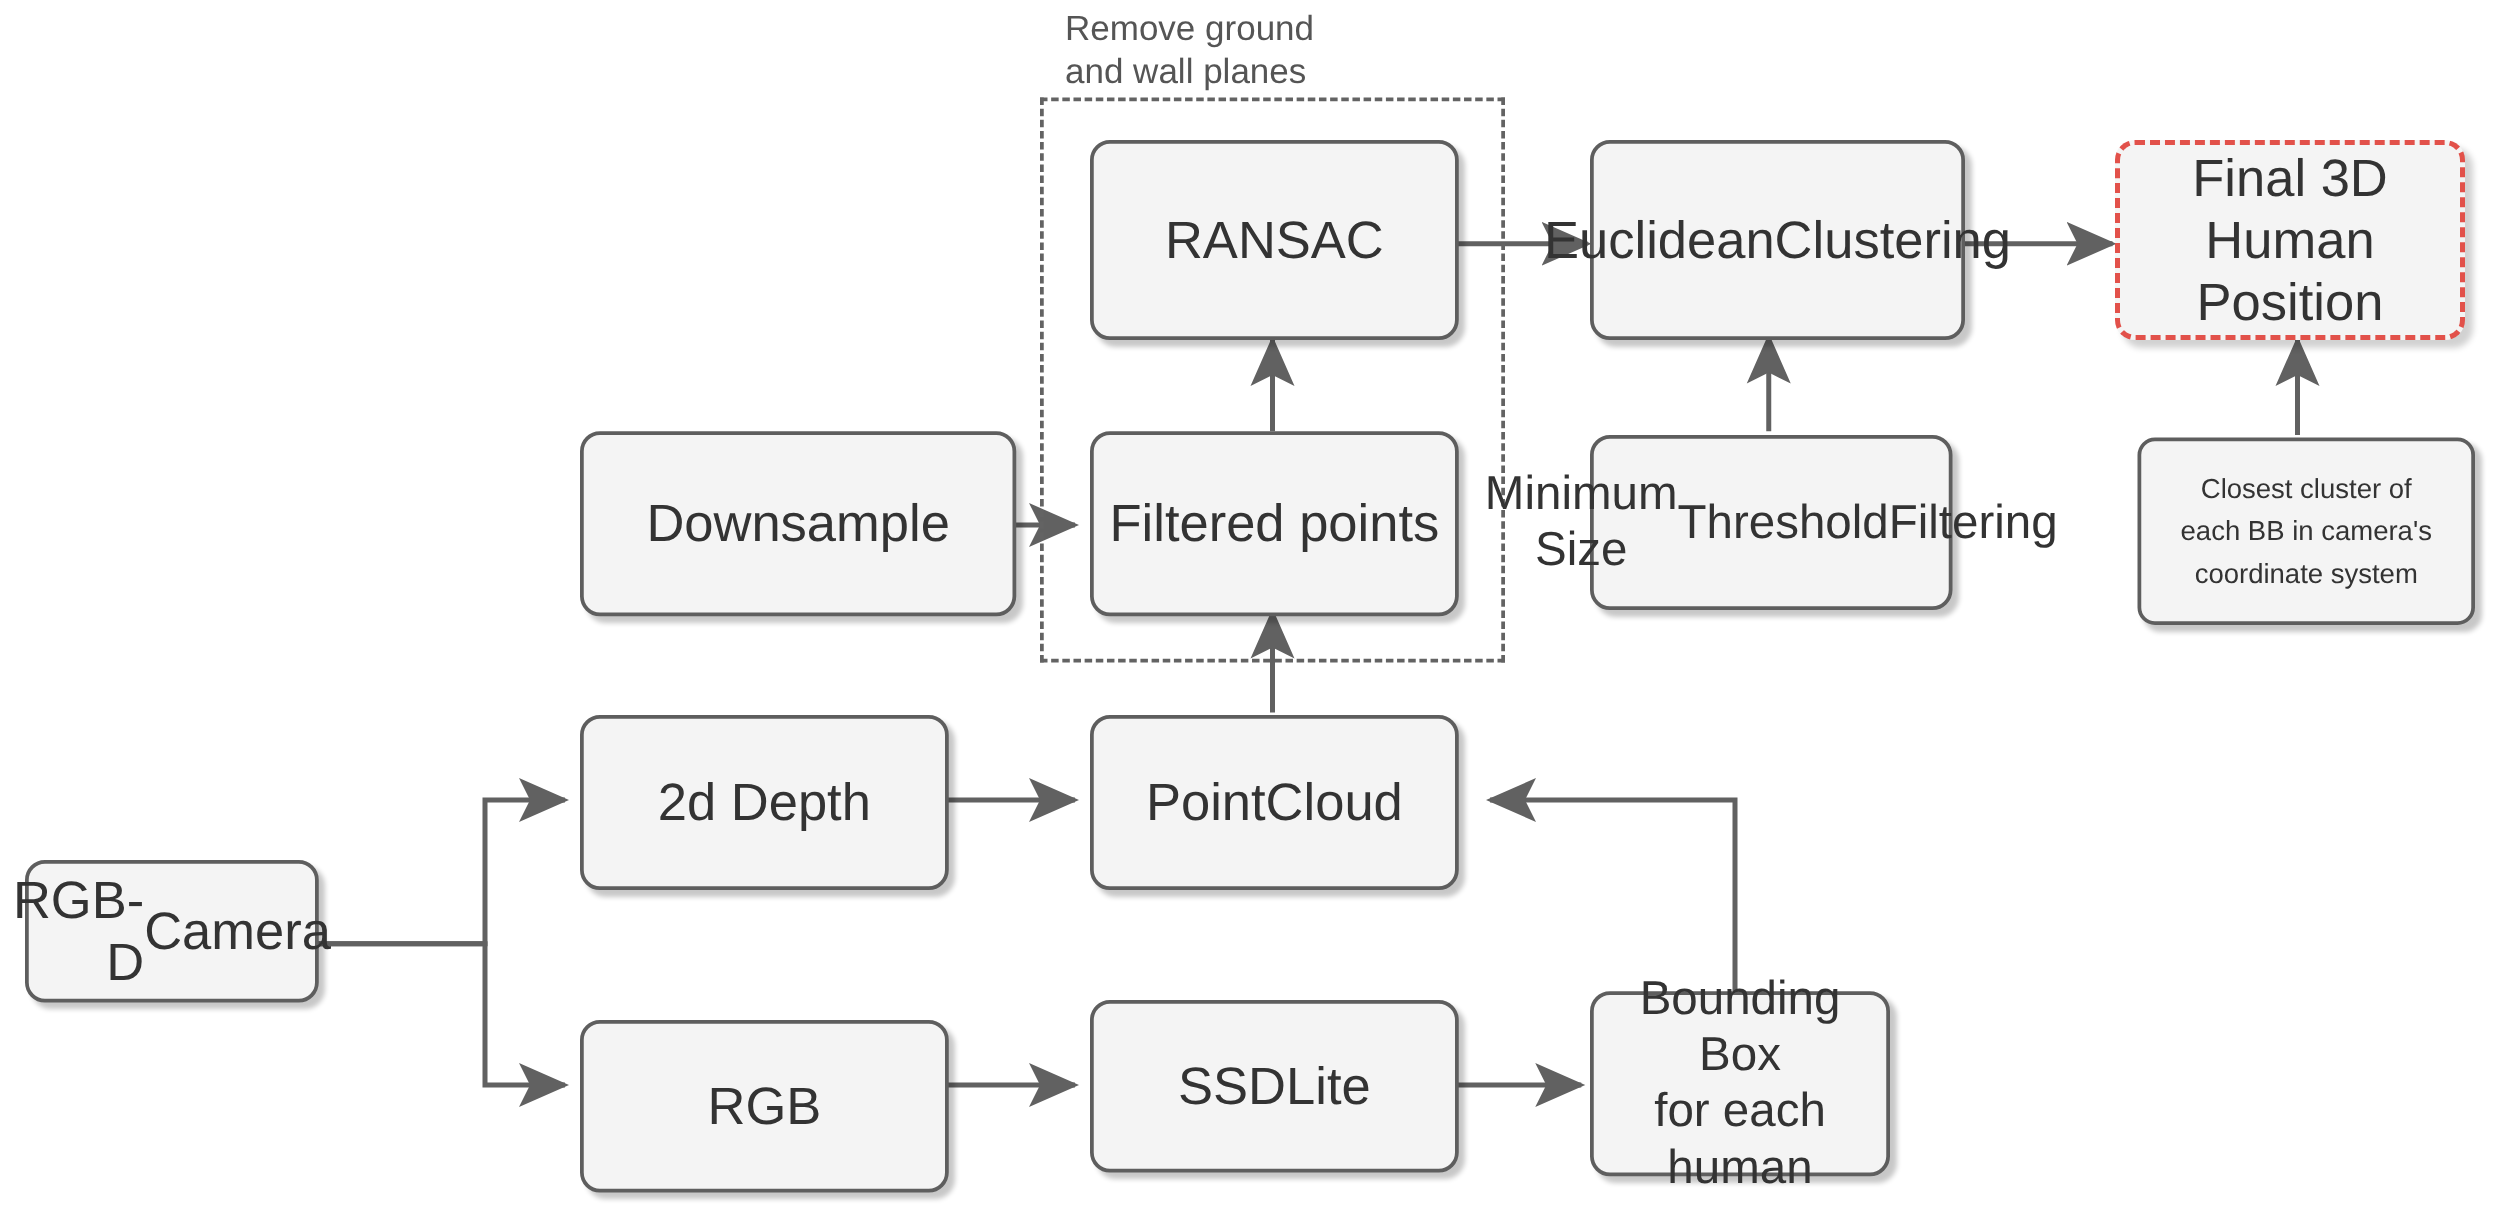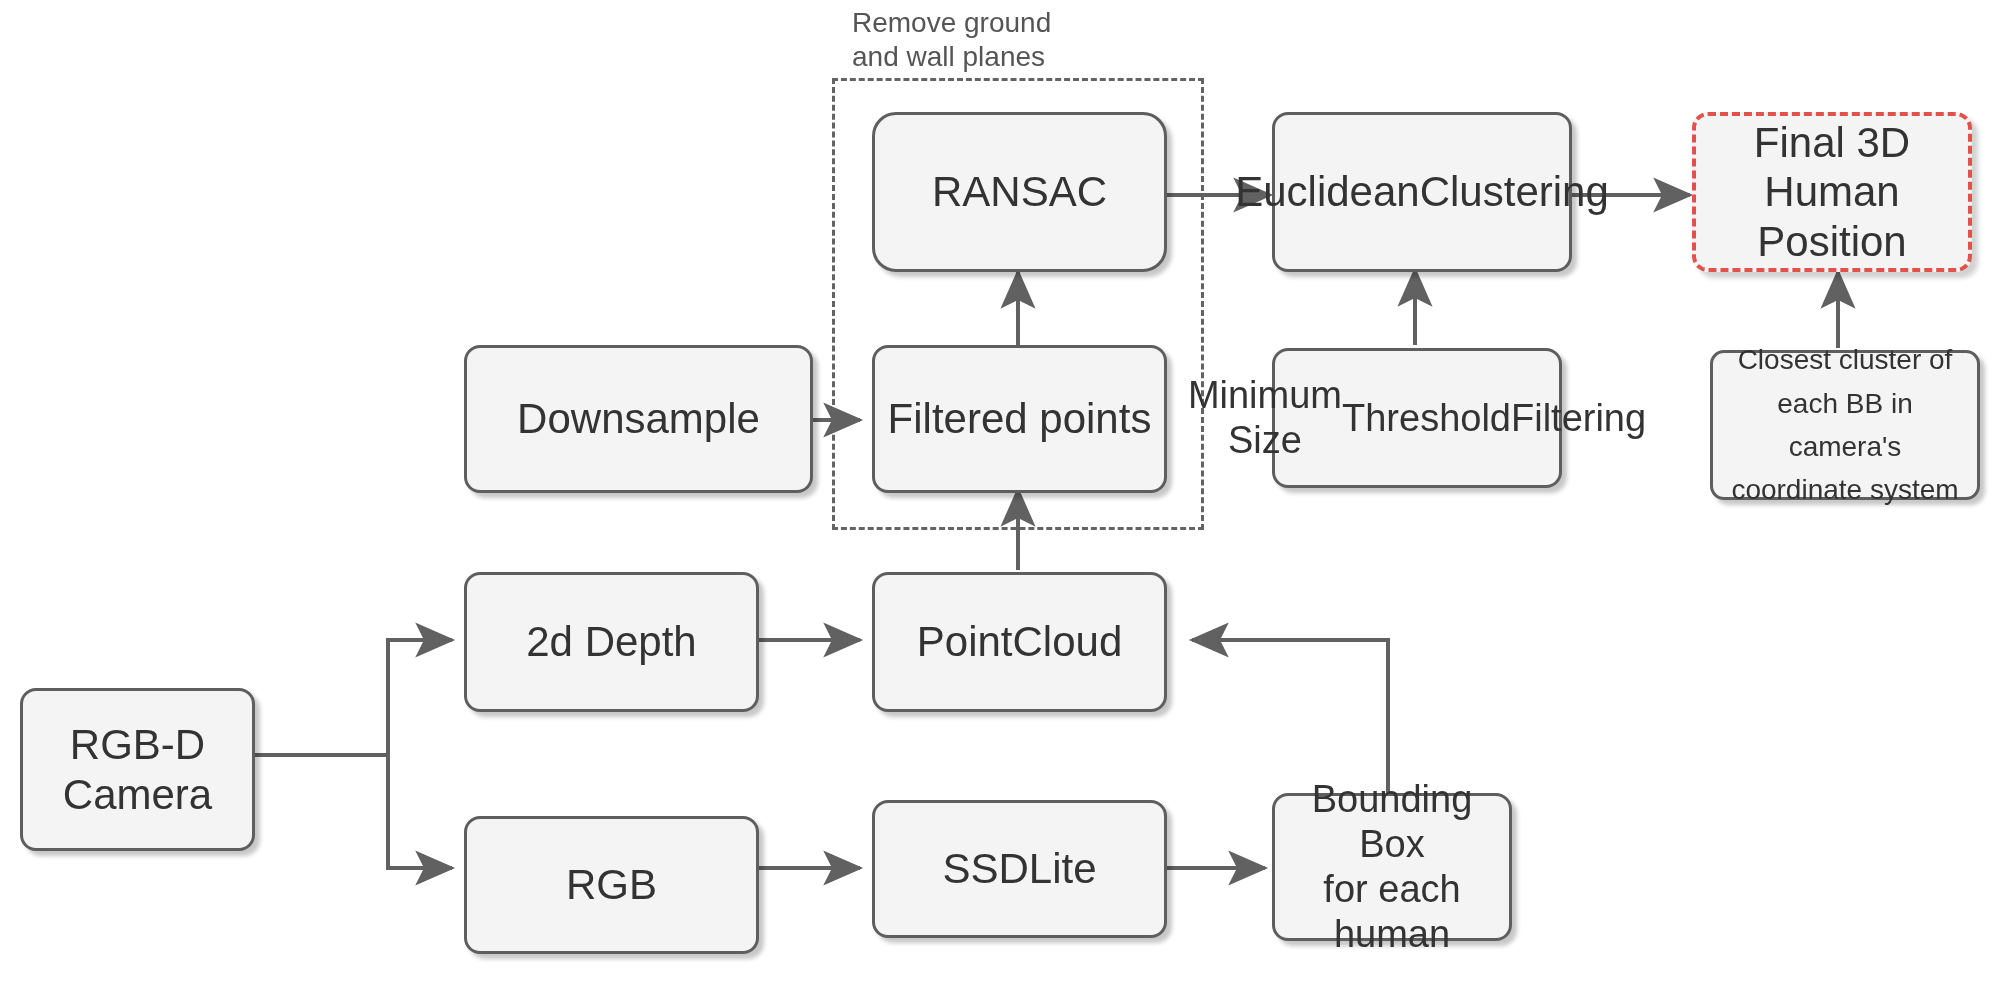--- a/index.html
+++ b/index.html
@@ -55,21 +55,21 @@
   .group-label {
     position: absolute;
     text-align: left;
     color: #555555;
     line-height: 1.22;
     z-index: 2;
   }
   .fs-42 { font-size: 42px; }
   .fs-38 { font-size: 38px; }
   .fs-28 { font-size: 28px; }
-  .fs-26 { font-size: 28px; }
+  .fs-26 { font-size: 22px; }
   .line-loose { line-height: 1.55; }
 </style>
 </head>
 <body>
 
 <div id="stage">
 
   <svg id="edges" viewBox="0 0 2009 984" xmlns="http://www.w3.org/2000/svg">
     <defs>
       <marker id="ah" markerWidth="11" markerHeight="11" refX="9.2" refY="5.5" orient="auto" markerUnits="strokeWidth">
@@ -93,21 +93,21 @@
     </g>
   </svg>
 
   <div class="group-box" style="left:832px; top:78px; width:372px; height:452px;"></div>
 
   <div class="group-label fs-28" style="left:852px; top:6px; width:340px;">
     <div>Remove ground</div>
     <div>and wall planes</div>
   </div>
 
-  <div class="node fs-42" style="left:872px; top:112px; width:295px; height:160px;border-radius:24px;">
+  <div class="node fs-42" style="left:872px; top:112px; width:295px; height:160px;">
     <span>RANSAC</span>
   </div>
 
   <div class="node fs-42" style="left:1272px; top:112px; width:300px; height:160px; flex-direction:row;">
     <span>Euclidean</span>
     <span>Clustering</span>
   </div>
 
   <div class="node red-dash fs-42" style="left:1692px; top:112px; width:280px; height:160px; flex-direction:column;">
     <span>Final 3D</span>
@@ -136,21 +136,21 @@
   </div>
 
   <div class="node fs-42" style="left:464px; top:572px; width:295px; height:140px;">
     <span>2d Depth</span>
   </div>
 
   <div class="node fs-42" style="left:872px; top:572px; width:295px; height:140px;">
     <span>PointCloud</span>
   </div>
 
-  <div class="node fs-42" style="left:20px; top:688px; width:235px; height:163px; flex-direction:column;text-align:right;">
+  <div class="node fs-42" style="left:20px; top:688px; width:235px; height:114px; flex-direction:row;text-align:right;">
     <span>RGB-D</span>
     <span>Camera</span>
   </div>
 
   <div class="node fs-42" style="left:464px; top:800px; width:295px; height:138px;margin-top:16px;">
     <span>RGB</span>
   </div>
 
   <div class="node fs-42" style="left:872px; top:800px; width:295px; height:138px;">
     <span>SSDLite</span>

